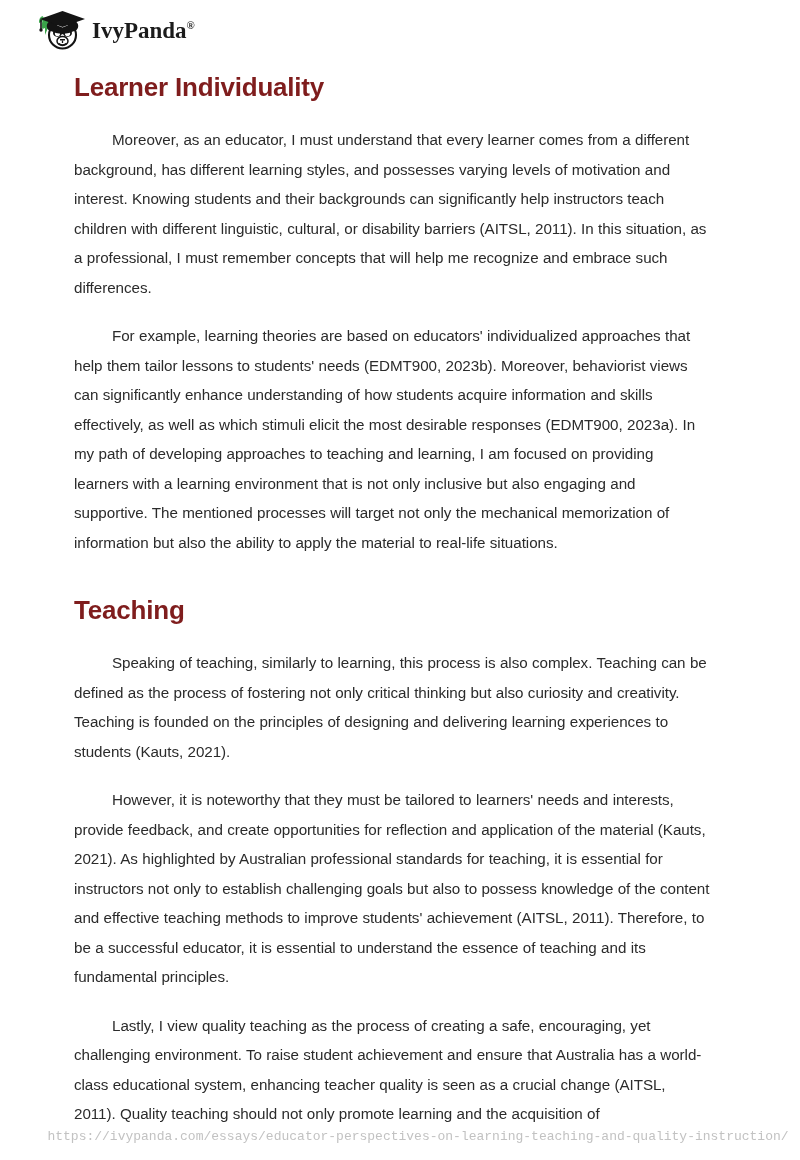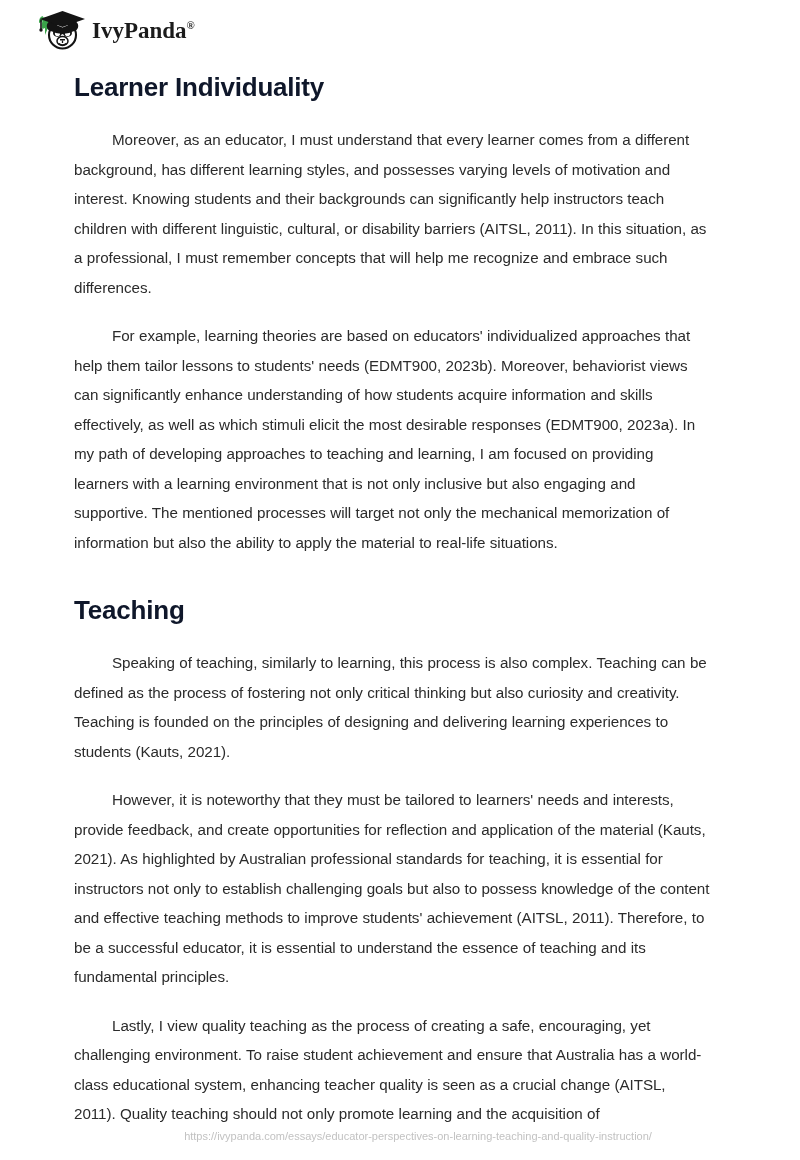--- a/index.html
+++ b/index.html
@@ -91,21 +91,21 @@
     left: 74px;
     top: 72px;
     width: 652px;
   }
 
   h1.section-heading {
     font-family: "Liberation Sans", sans-serif;
     font-weight: bold;
     font-size: 26px;
     line-height: 1.2;
-    color: #0f172a;
+    color: #7f1d1d;
     margin: 0 0 22px 0;
     letter-spacing: -0.2px;
   }
 
   h1.section-heading.subsequent {
     margin-top: 38px;
   }
 
   p.body-text {
     font-family: "Liberation Sans", sans-serif;
@@ -126,22 +126,22 @@
   
   .page-footer {
     position: absolute;
     left: 0;
     bottom: 16px;
     width: 800px;
     text-align: center;
   }
 
   .footer-url {
-    font-family: Liberation Sans, sans-serif;
-    font-size: 11px;
+    font-family: Liberation Mono, monospace;
+    font-size: 13px;
     color: #c2c2c2;
     text-decoration: none;
     letter-spacing: 0px;
     white-space: nowrap;
     padding-left: 36px;
   }
 </style>
 </head>
 <body>
 

